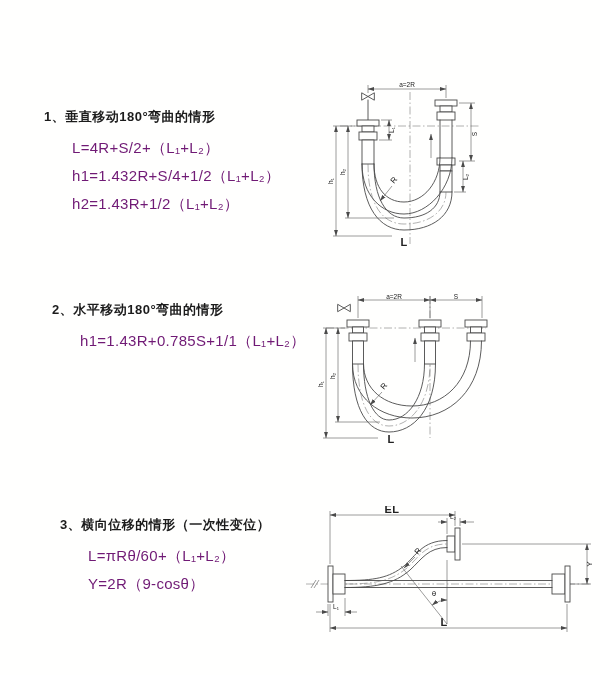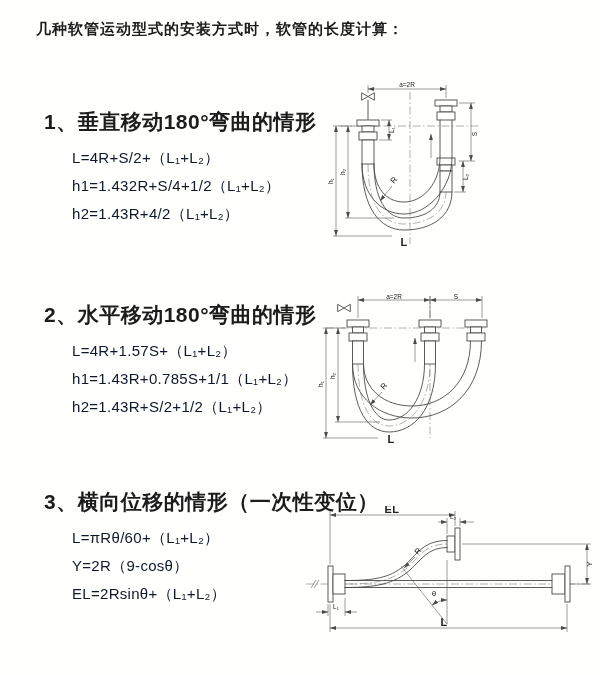--- a/index.html
+++ b/index.html
@@ -10,70 +10,66 @@
     overflow:hidden;
     font-family:"Liberation Sans","DejaVu Sans",sans-serif;
     color:#1c1c1c;
   }
   .doc-title{
     position:absolute;left:36px;top:20px;
     font-size:15px;font-weight:bold;letter-spacing:1px;
   }
   .section-text{position:absolute;left:44px;}
   .section-heading{
-    font-size:21px;font-weight:bold;letter-spacing:0.5px;
+    font-size:13px;font-weight:bold;letter-spacing:0.5px;
     margin:0 0 8px 0;
   }
   .formulas{margin-left:28px;}
   .formula{
     font-size:15px;line-height:28px;height:28px;
-    letter-spacing:0.3px;color:#0f172a;white-space:nowrap;
+    letter-spacing:0.3px;color:#701a75;white-space:nowrap;
   }
   .diagram{position:absolute;}
   
   .ln{stroke:#4a4a4a;stroke-width:0.9;fill:none;stroke-linecap:round;}
   .fit{stroke:#4a4a4a;stroke-width:0.9;fill:#fffffe;}
   .cl{stroke:#6f6f6f;stroke-width:0.55;fill:none;stroke-dasharray:8 2.5 1.5 2.5;}
   .dim{stroke:#4a4a4a;stroke-width:0.55;fill:none;}
   .lbl{fill:#222;font-family:"Liberation Sans","DejaVu Sans",sans-serif;}
   .lbl-s{font-size:6.5px;}
   .lbl-m{font-size:8px;}
   .lbl-l{font-size:11px;font-weight:bold;letter-spacing:0.5px;}
 </style>
 </head>
 <body>
 
 <div class="page">
 
-  <div class="doc-title">几种软管运动型式的安装方式时，软管的长度计算：</div>
 
   <div class="section-text" style="top:108px;">
     <div class="section-heading">1、垂直移动180°弯曲的情形</div>
     <div class="formulas">
       <div class="formula">L=4R+S/2+（L₁+L₂）</div>
       <div class="formula">h1=1.432R+S/4+1/2（L₁+L₂）</div>
-      <div class="formula">h2=1.43R+4/2（L₁+L₂）</div>
+      <div class="formula">h2=1.43R+1/2（L₁+L₂）</div>
     </div>
   </div>
 
-  <div class="section-text" style="top:301px;">
+  <div class="section-text" style="top:301px;margin-left:8px;">
     <div class="section-heading">2、水平移动180°弯曲的情形</div>
     <div class="formulas">
-      <div class="formula">L=4R+1.57S+（L₁+L₂）</div>
       <div class="formula">h1=1.43R+0.785S+1/1（L₁+L₂）</div>
-      <div class="formula">h2=1.43R+S/2+1/2（L₁+L₂）</div>
     </div>
   </div>
 
-  <div class="section-text" style="top:488px;">
+  <div class="section-text" style="top:516px;margin-left:16px;">
     <div class="section-heading">3、横向位移的情形（一次性变位）</div>
     <div class="formulas">
       <div class="formula">L=πRθ/60+（L₁+L₂）</div>
       <div class="formula">Y=2R（9-cosθ）</div>
-      <div class="formula">EL=2Rsinθ+（L₁+L₂）</div>
     </div>
   </div>
 
   <svg class="diagram" style="left:328px;top:80px;" width="160" height="168" viewBox="0 0 160 168">
     <defs>
       <marker id="m1" viewBox="0 0 7 5" markerWidth="7" markerHeight="5" refX="6.3" refY="2.5" orient="auto-start-reverse" markerUnits="userSpaceOnUse">
         <path d="M0,0.5 L6.5,2.5 L0,4.5 Z" fill="#4a4a4a"></path>
       </marker>
       <pattern id="hx1" width="3.2" height="3.2" patternUnits="userSpaceOnUse">
         <path d="M0,3.2 L3.2,0 M0,0 L3.2,3.2" stroke="#777" stroke-width="0.45"></path>

